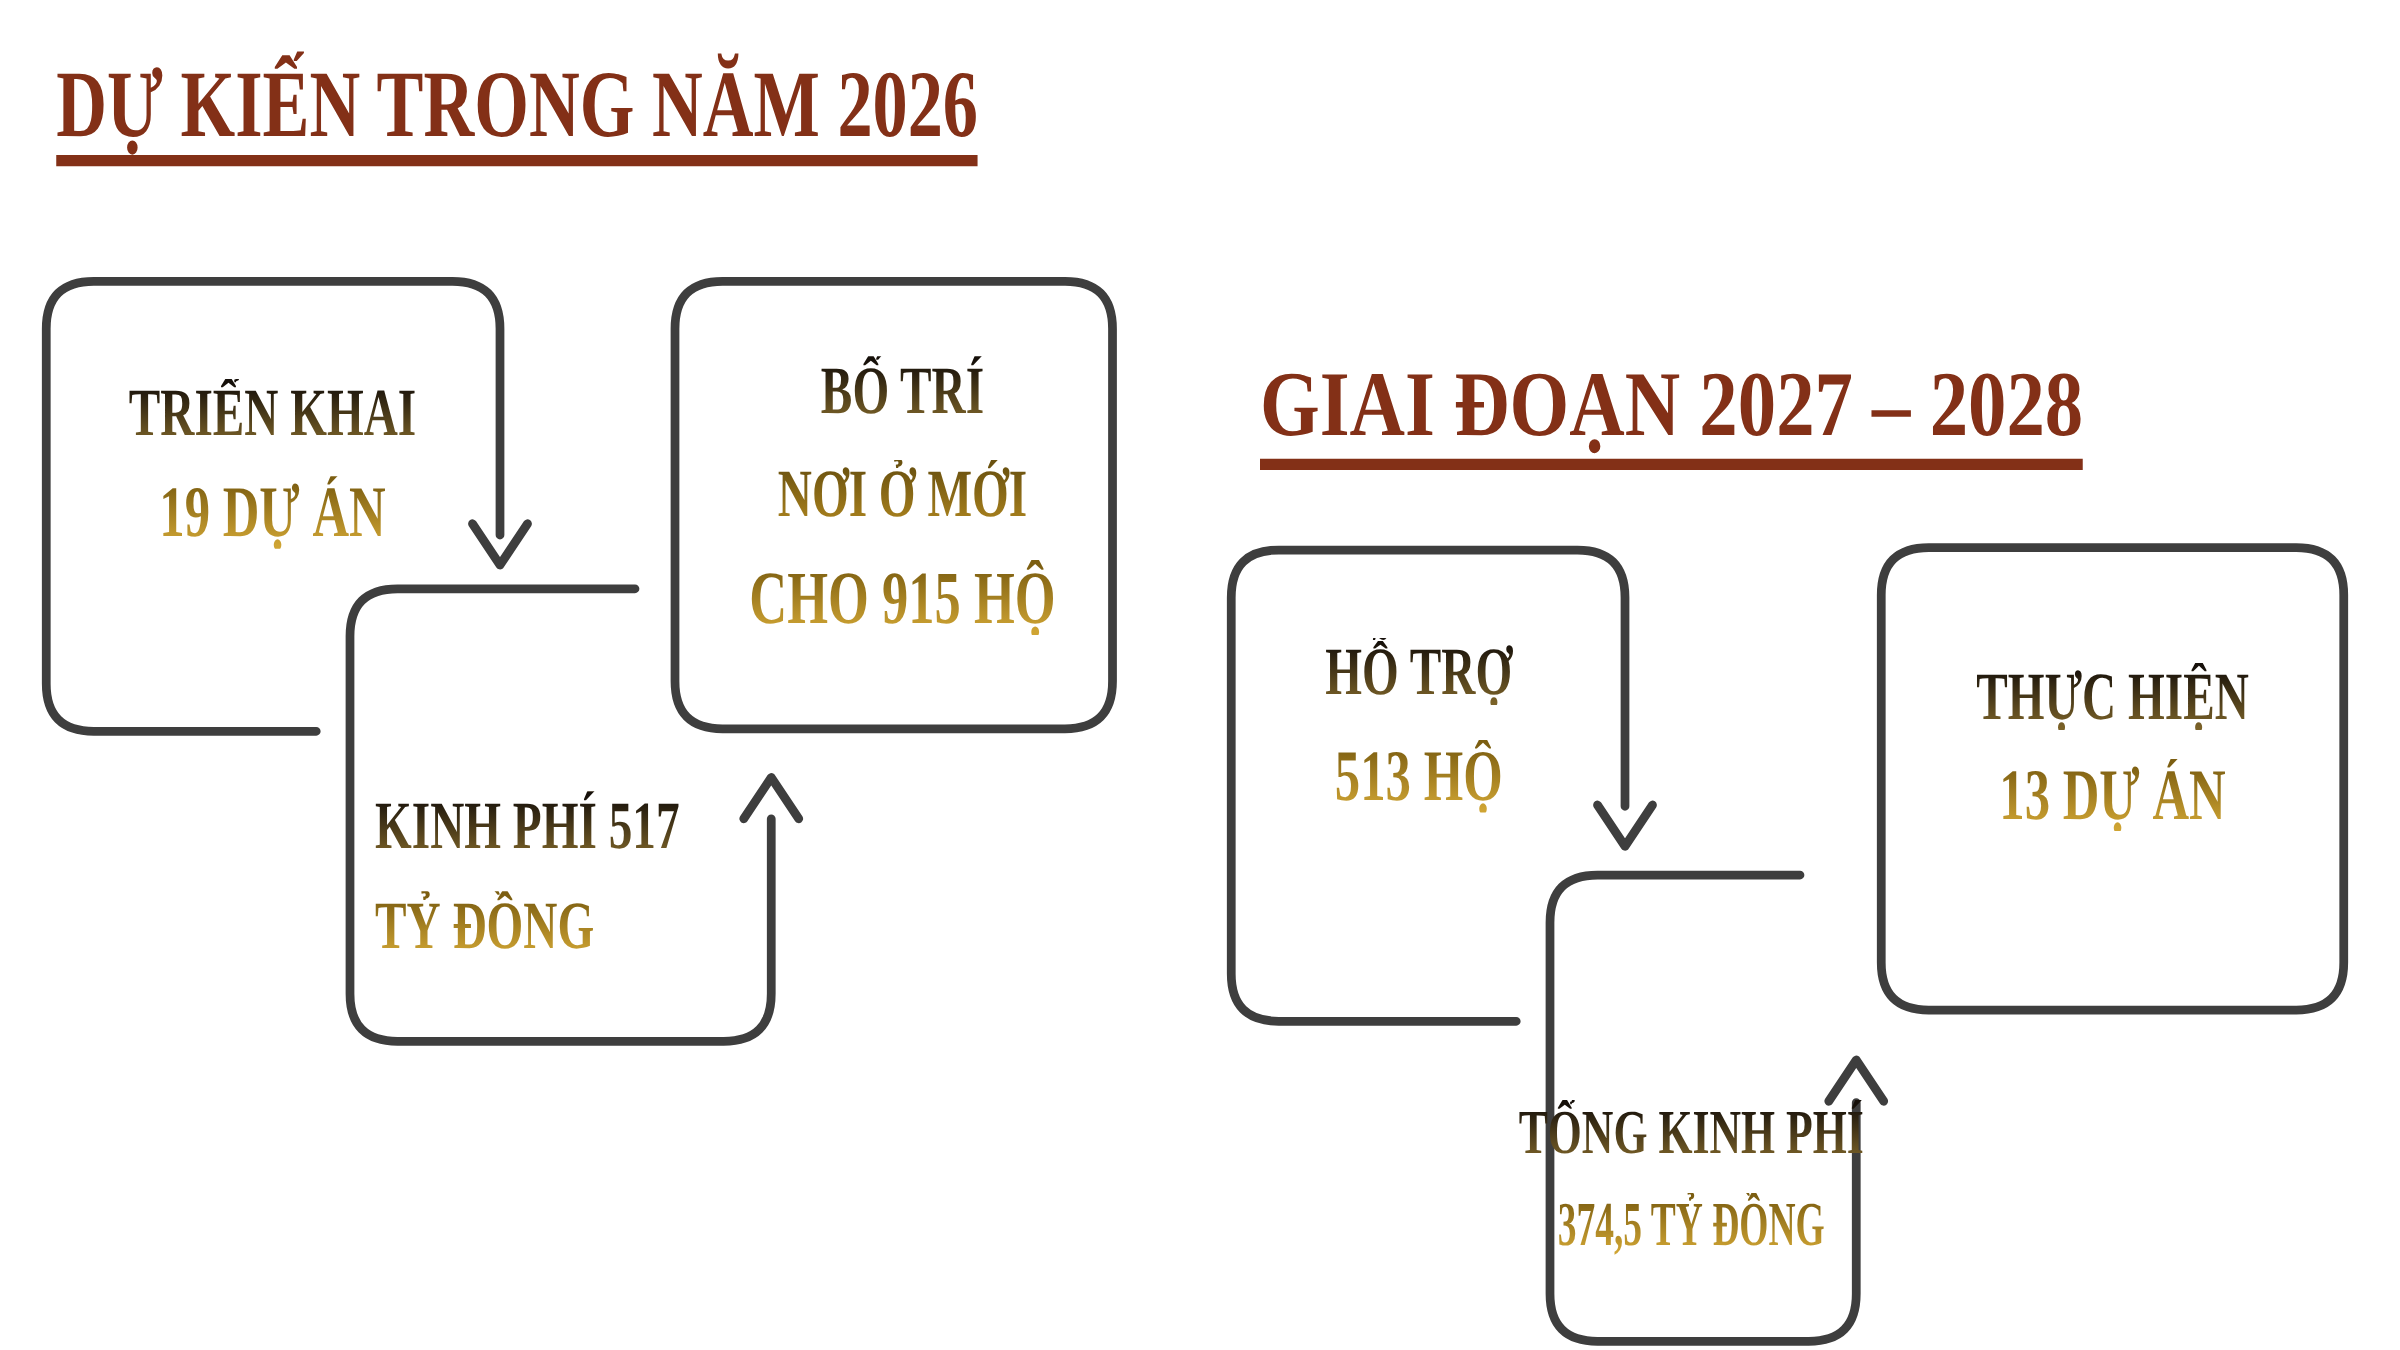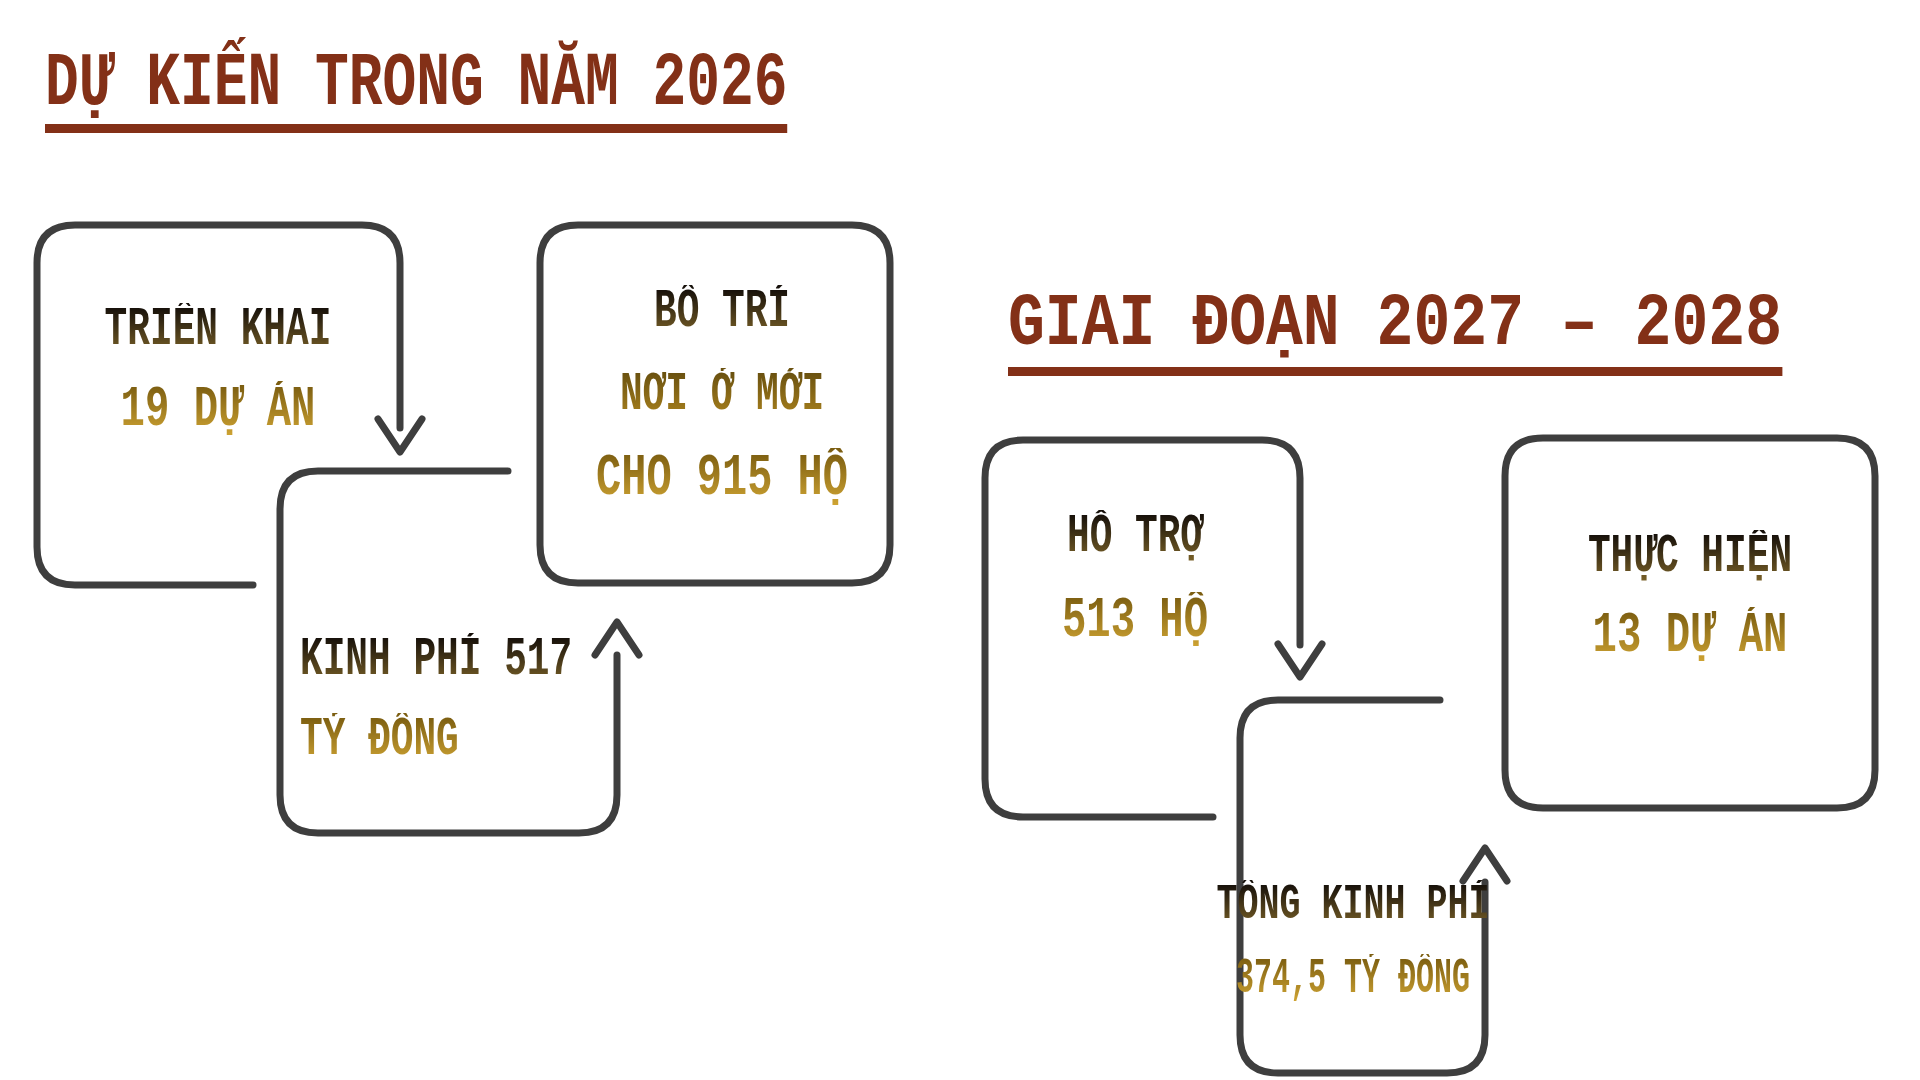--- a/index.html
+++ b/index.html
@@ -1,18 +1,18 @@
 <!DOCTYPE html>
 <html><head>
 <meta charset="utf-8">
 <style>
   html,body{margin:0;padding:0;background:#e9e9e9;}
   #stage{
     position:relative;width:1920px;height:1080px;background:#ffffff;
-    overflow:hidden;font-family:Liberation Mono, monospace;
+    overflow:hidden;font-family:Liberation Serif, serif;
   }
   svg.lines{position:absolute;left:0;top:0;}
   .title{
     position:absolute;font-weight:700;line-height:1;white-space:nowrap;
     color:#833017;border-bottom:9px solid #833017;letter-spacing:0px;
   }
   #t1{left:45px;top:46px;font-size:76px;transform:scaleX(.74);transform-origin:left top;padding-bottom:2px;}
   #t2{left:1008px;top:287px;font-size:74px;transform:scaleX(.83);transform-origin:left top;padding-bottom:6px;}
   .ln{
     position:absolute;font-weight:700;line-height:1;white-space:nowrap;

